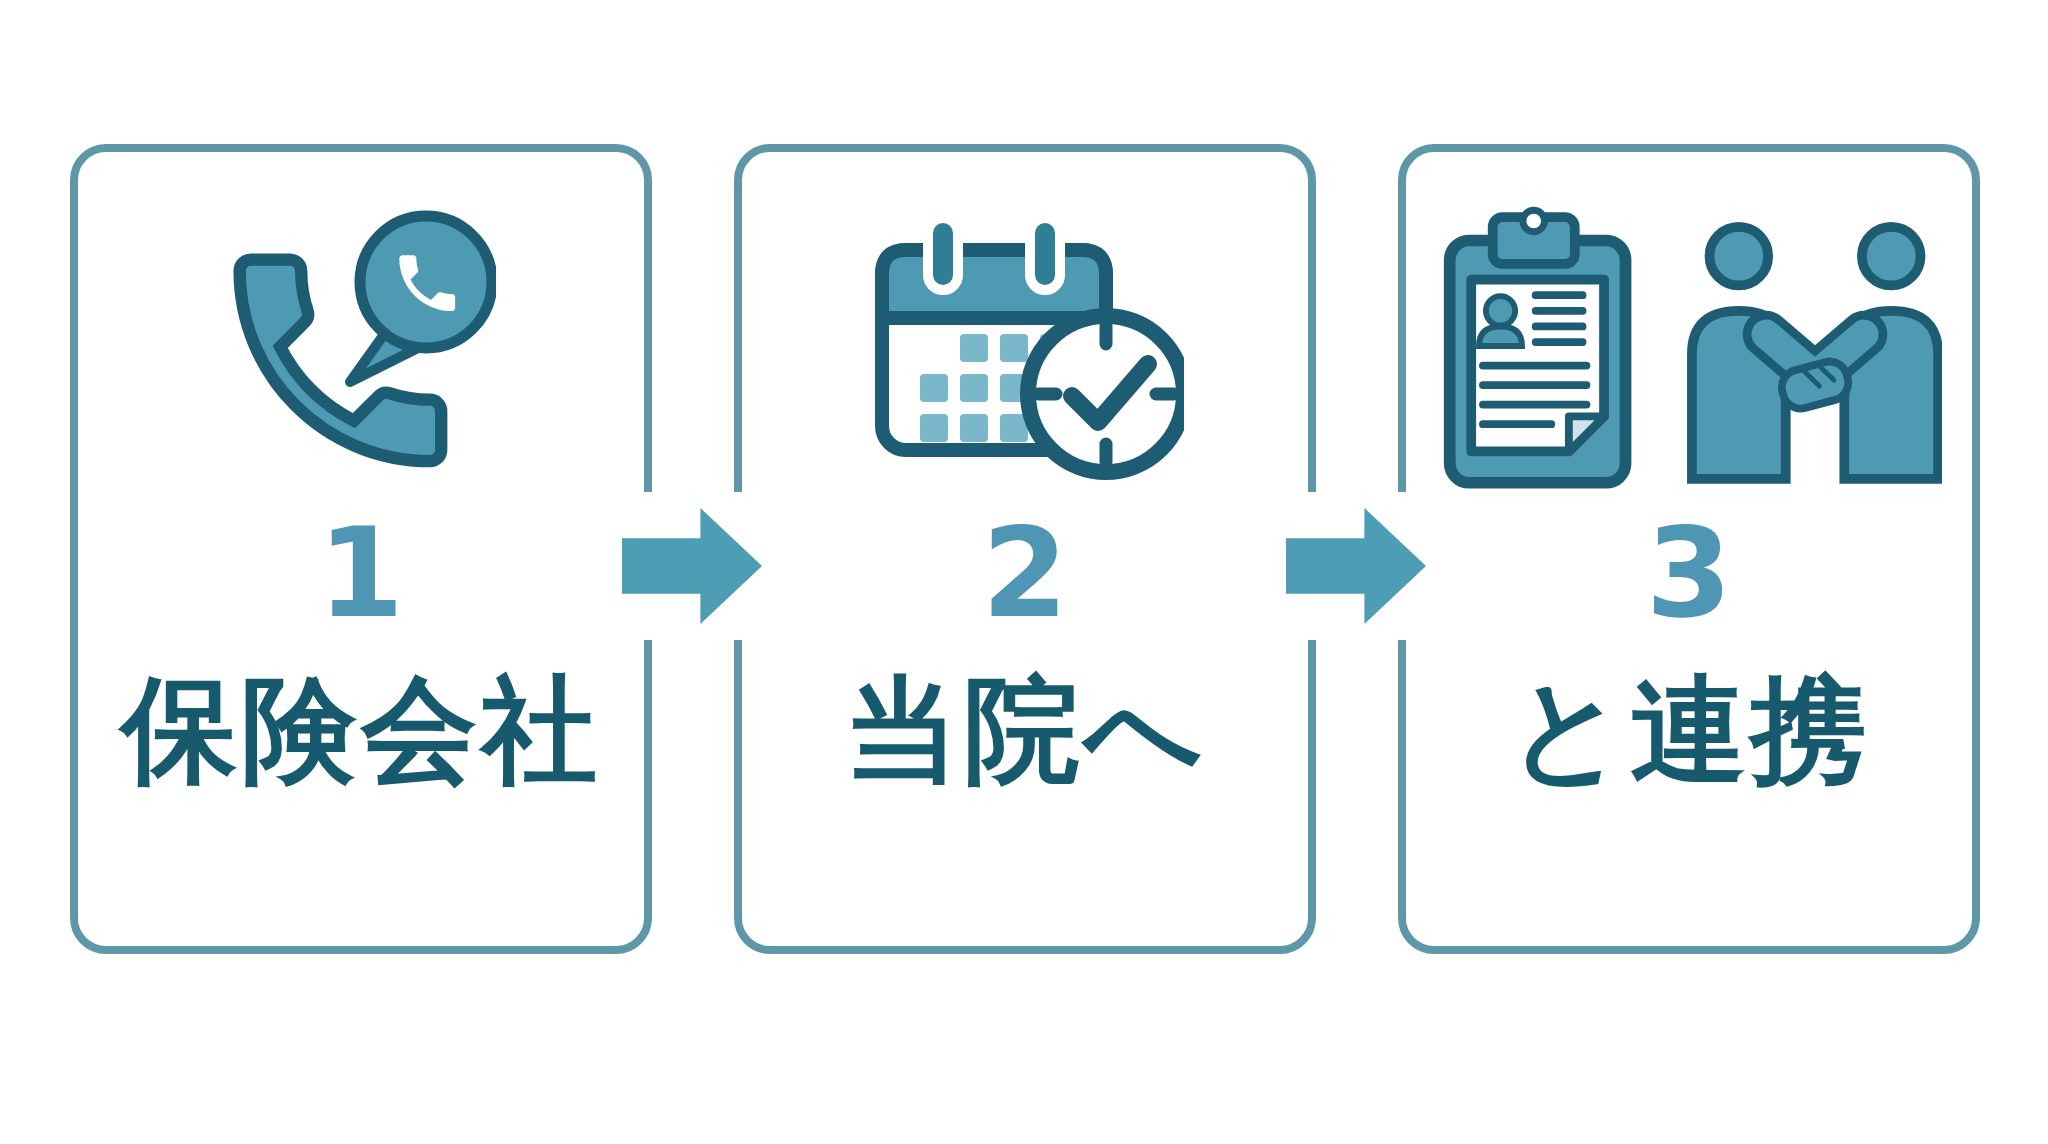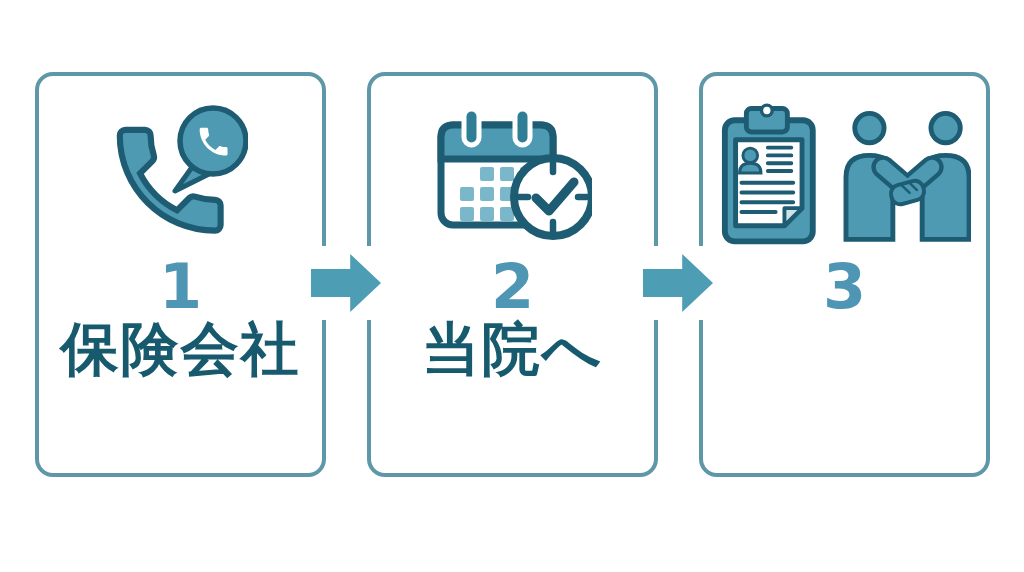--- a/index.html
+++ b/index.html
@@ -20,21 +20,21 @@
   .card-1 { left:35px; } .card-2 { left:367px; } .card-3 { left:699px; }
   .icon-area {
     height:150px; margin-top:22px; display:flex;
     align-items:center; justify-content:center;
   }
   .step-number {
     margin-top:8px; font-size:62px; line-height:1; font-weight:800;
     color:var(--number);
   }
   .step-label {
-    margin-top:0; font-size:58px; line-height:1.1; font-weight:800;
+    margin-top:16px; font-size:58px; line-height:1.1; font-weight:800;
     color:var(--label); text-align:right; letter-spacing:2px; white-space:nowrap;
   }
   .step-label span { display:block; }
   .arrow-gap {
     position:absolute; top:246px; width:76px; height:74px; background:#fff;
     display:flex; align-items:center; justify-content:center; z-index:2;
   }
   .arrow-gap-1 { left:308px; } .arrow-gap-2 { left:640px; }
   .arrow {
     width:70px; height:58px; background:var(--arrow);
@@ -129,20 +129,21 @@
         <path d="M90,66 L62,90" stroke="var(--icon-fill)" stroke-width="15" stroke-linecap="round" fill="none"></path>
         <g transform="translate(65,92) rotate(-15)">
           <rect class="fill-t" stroke-width="4" x="-17" y="-10" width="34" height="20" rx="9"></rect>
           <path class="ln" stroke-width="2.5" d="M-4,-9 L2,1 M4,-10 L10,0"></path>
         </g>
       </g>
     </svg>
   </div>
   <div class="step-number">3</div>
   <div class="step-label">
+    <span>と連携</span>
   </div>
 </div>
 
 <div class="arrow-gap arrow-gap-1">
   <div class="arrow"></div>
 </div>
 <div class="arrow-gap arrow-gap-2">
   <div class="arrow"></div>
 </div>
 

